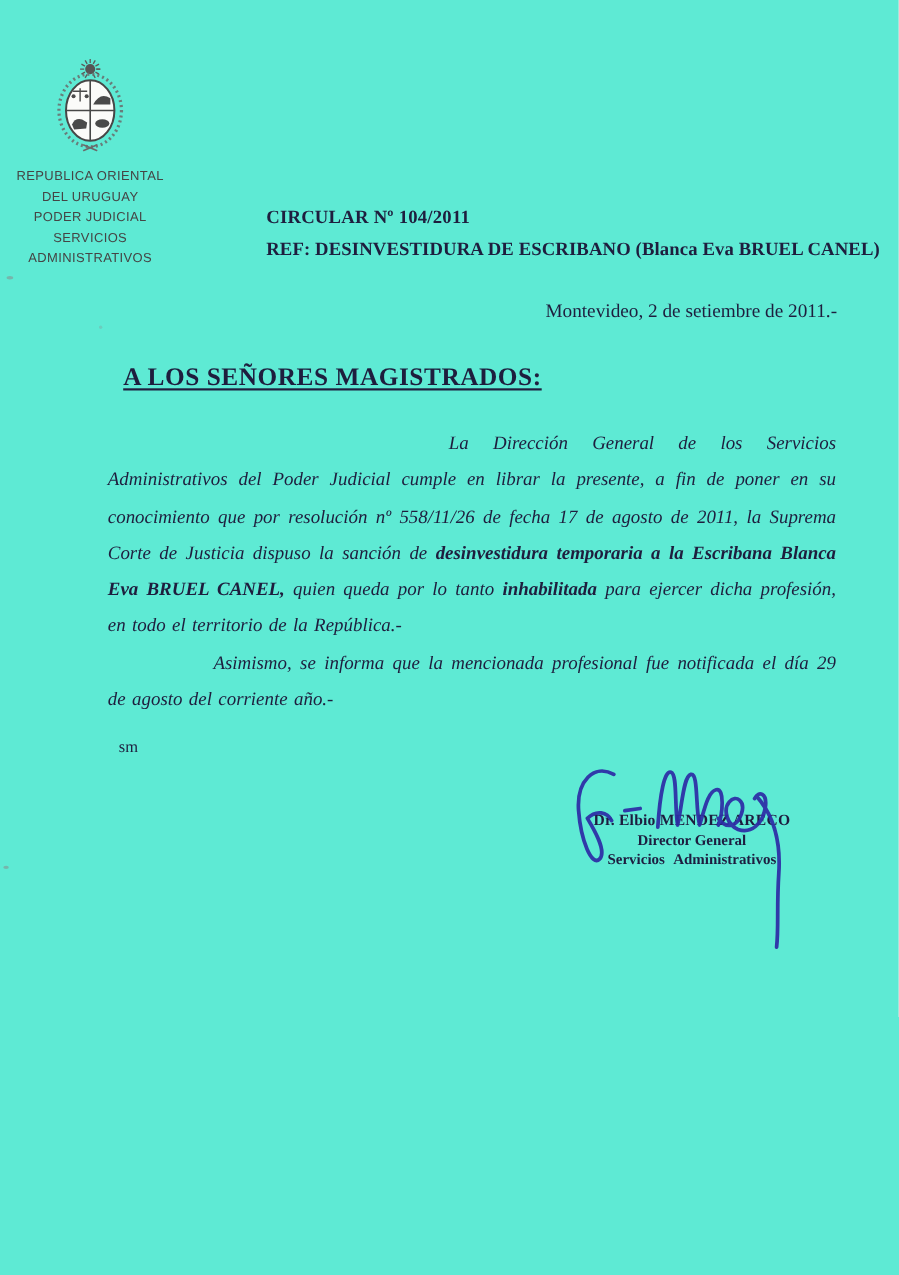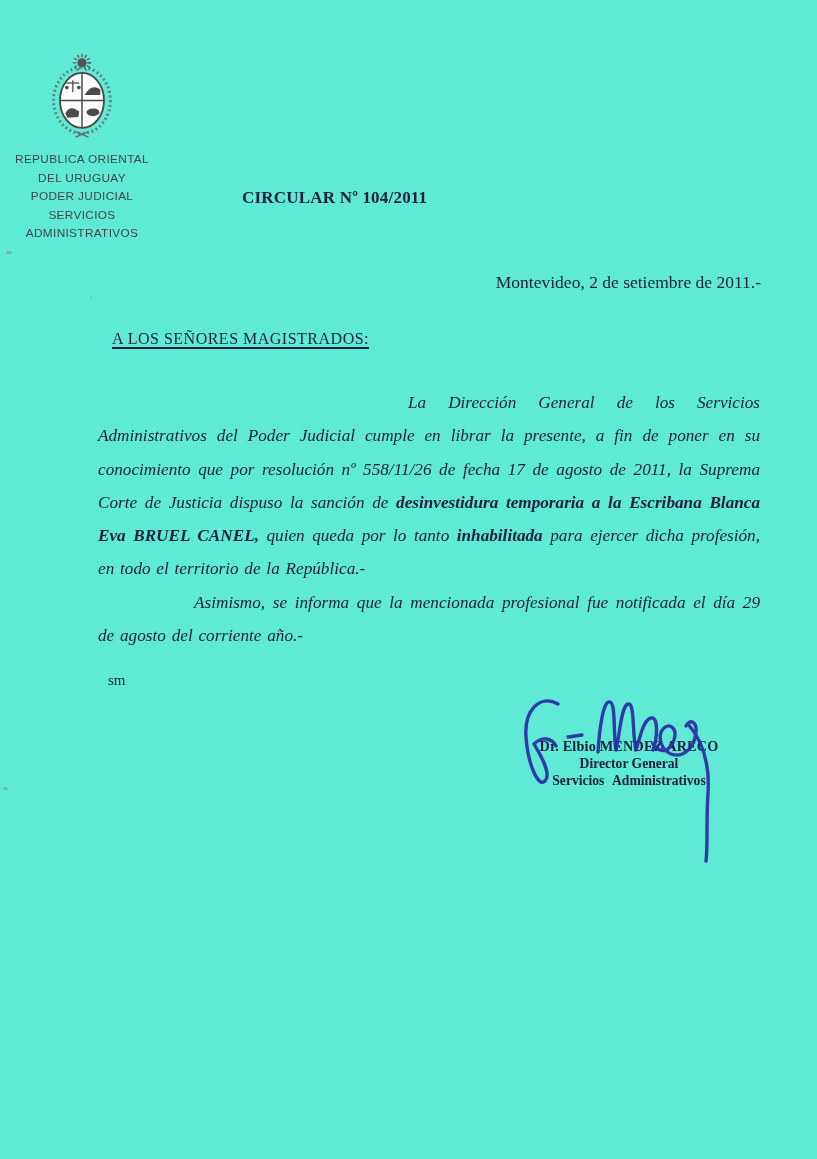--- a/index.html
+++ b/index.html
@@ -61,22 +61,22 @@
     right: 56px;
     font-size: 17.5px;
     text-align: center;
   }
 
   
   .salutation {
     position: absolute;
     left: 112px;
     top: 330px;
-    font-size: 16px;
-    font-weight: normal;
+    font-size: 23px;
+    font-weight: bold;
     letter-spacing: 0.5px;
     text-decoration: underline;
     text-decoration-thickness: 1.6px;
     text-underline-offset: 3px;
   }
 
   
   .body-block {
     position: absolute;
     left: 98px;
@@ -189,20 +189,21 @@
       <div>REPUBLICA ORIENTAL</div>
       <div>DEL URUGUAY</div>
       <div>PODER JUDICIAL</div>
       <div>SERVICIOS</div>
       <div>ADMINISTRATIVOS</div>
     </div>
   </div>
 
   <div class="header-block">
     <div class="circular-line">CIRCULAR Nº 104/2011</div>
+    <div class="ref-line">REF: DESINVESTIDURA DE ESCRIBANO (Blanca Eva BRUEL CANEL)</div>
   </div>
 
   <div class="dateline">Montevideo, 2 de setiembre de 2011.-</div>
 
   <div class="salutation">A LOS SEÑORES MAGISTRADOS:</div>
 
   <div class="body-block">
     <p class="p1"><span>La Dirección General de los Servicios Administrativos del Poder Judicial cumple en librar la presente, a fin de poner en su conocimiento que por resolución nº 558/11/26 de fecha 17 de agosto de 2011, la Suprema Corte de Justicia dispuso la sanción de </span><span class="bold">desinvestidura temporaria a la Escribana Blanca Eva BRUEL CANEL,</span><span> quien queda por lo tanto </span><span class="bold">inhabilitada</span><span> para ejercer dicha profesión, en todo el territorio de la República.-</span></p>
     <p class="p2">Asimismo, se informa que la mencionada profesional fue notificada el día 29 de agosto del corriente año.-</p>
   </div>

